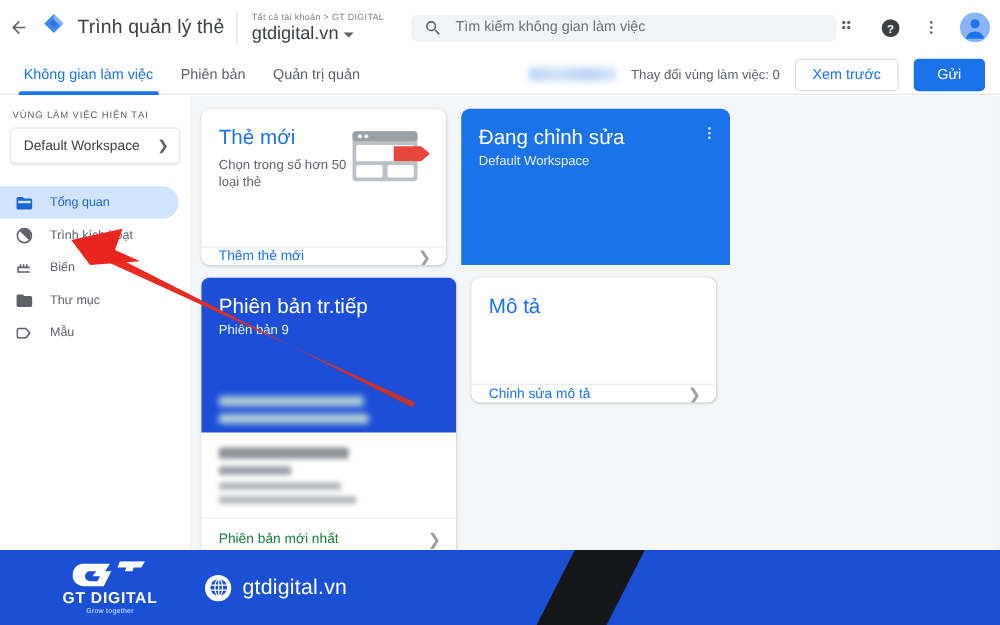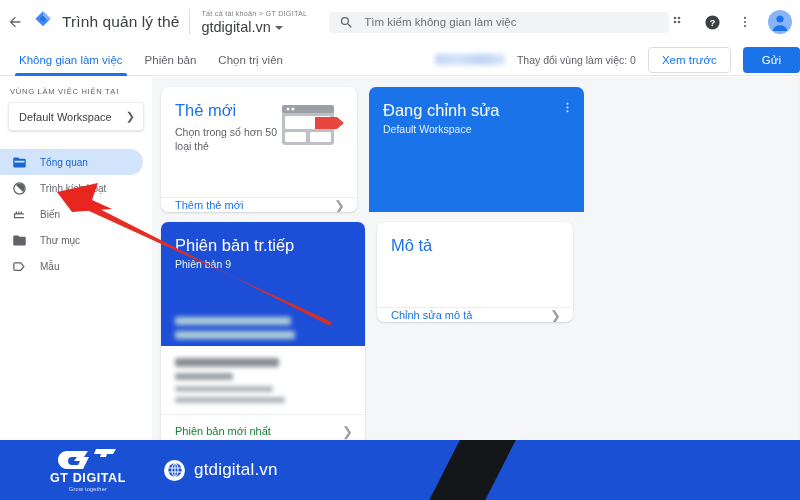--- a/index.html
+++ b/index.html
@@ -58,21 +58,21 @@
   }
   .tab {
     font-size: 11.5px; color: #5f6368; padding: 0 11px; height: 32px;
     display: flex; align-items: center; position: relative; white-space: nowrap;
   }
   .tab.active { color: #1a73e8; }
   .tab.active::after {
     content: ""; position: absolute; left: 7px; right: 7px; bottom: 0; height: 2.5px;
     background: #1a73e8; border-radius: 2px 2px 0 0;
   }
-  .tabbar-right { margin-left: auto; display: flex; align-items: center; gap: 12px; }
+  .tabbar-right { margin-left: auto; display: flex; align-items: center; gap: 12px; padding-right: 12px; }
   .blurred-pill {
     width: 70px; height: 11px; border-radius: 3px;
     background: linear-gradient(90deg,#bcd3f5,#cfe0f8,#b9d1f4,#d6e4fa);
     filter: blur(2.6px); opacity: .95;
   }
   .ws-changes { font-size: 10.5px; color: #5f6368; white-space: nowrap; }
   .btn-outline {
     height: 26px; padding: 0 13px; border: 1px solid #dadce0; border-radius: 4px;
     background: #fff; color: #1a73e8; font-size: 11.5px;
     display: flex; align-items: center; white-space: nowrap;
@@ -252,21 +252,21 @@
           <circle cx="12" cy="9" r="3.6" fill="#1a73e8"></circle>
           <path d="M4.6 21a7.6 7.6 0 0 1 14.8 0z" fill="#1a73e8"></path>
         </svg>
       </div>
     </div>
   </div>
 
   <div class="tabbar">
     <div class="tab active">Không gian làm việc</div>
     <div class="tab">Phiên bản</div>
-    <div class="tab">Chọn trị viên</div>
+    <div class="tab">Quản trị quản</div>
     <div class="tabbar-right">
       <div class="blurred-pill"></div>
       <div class="ws-changes">Thay đổi vùng làm việc: 0</div>
       <div class="btn-outline">Xem trước</div>
       <div class="btn-primary">Gửi</div>
     </div>
   </div>
 
   <div class="sidebar">
     <div class="ws-label">VÙNG LÀM VIỆC HIỆN TẠI</div>

